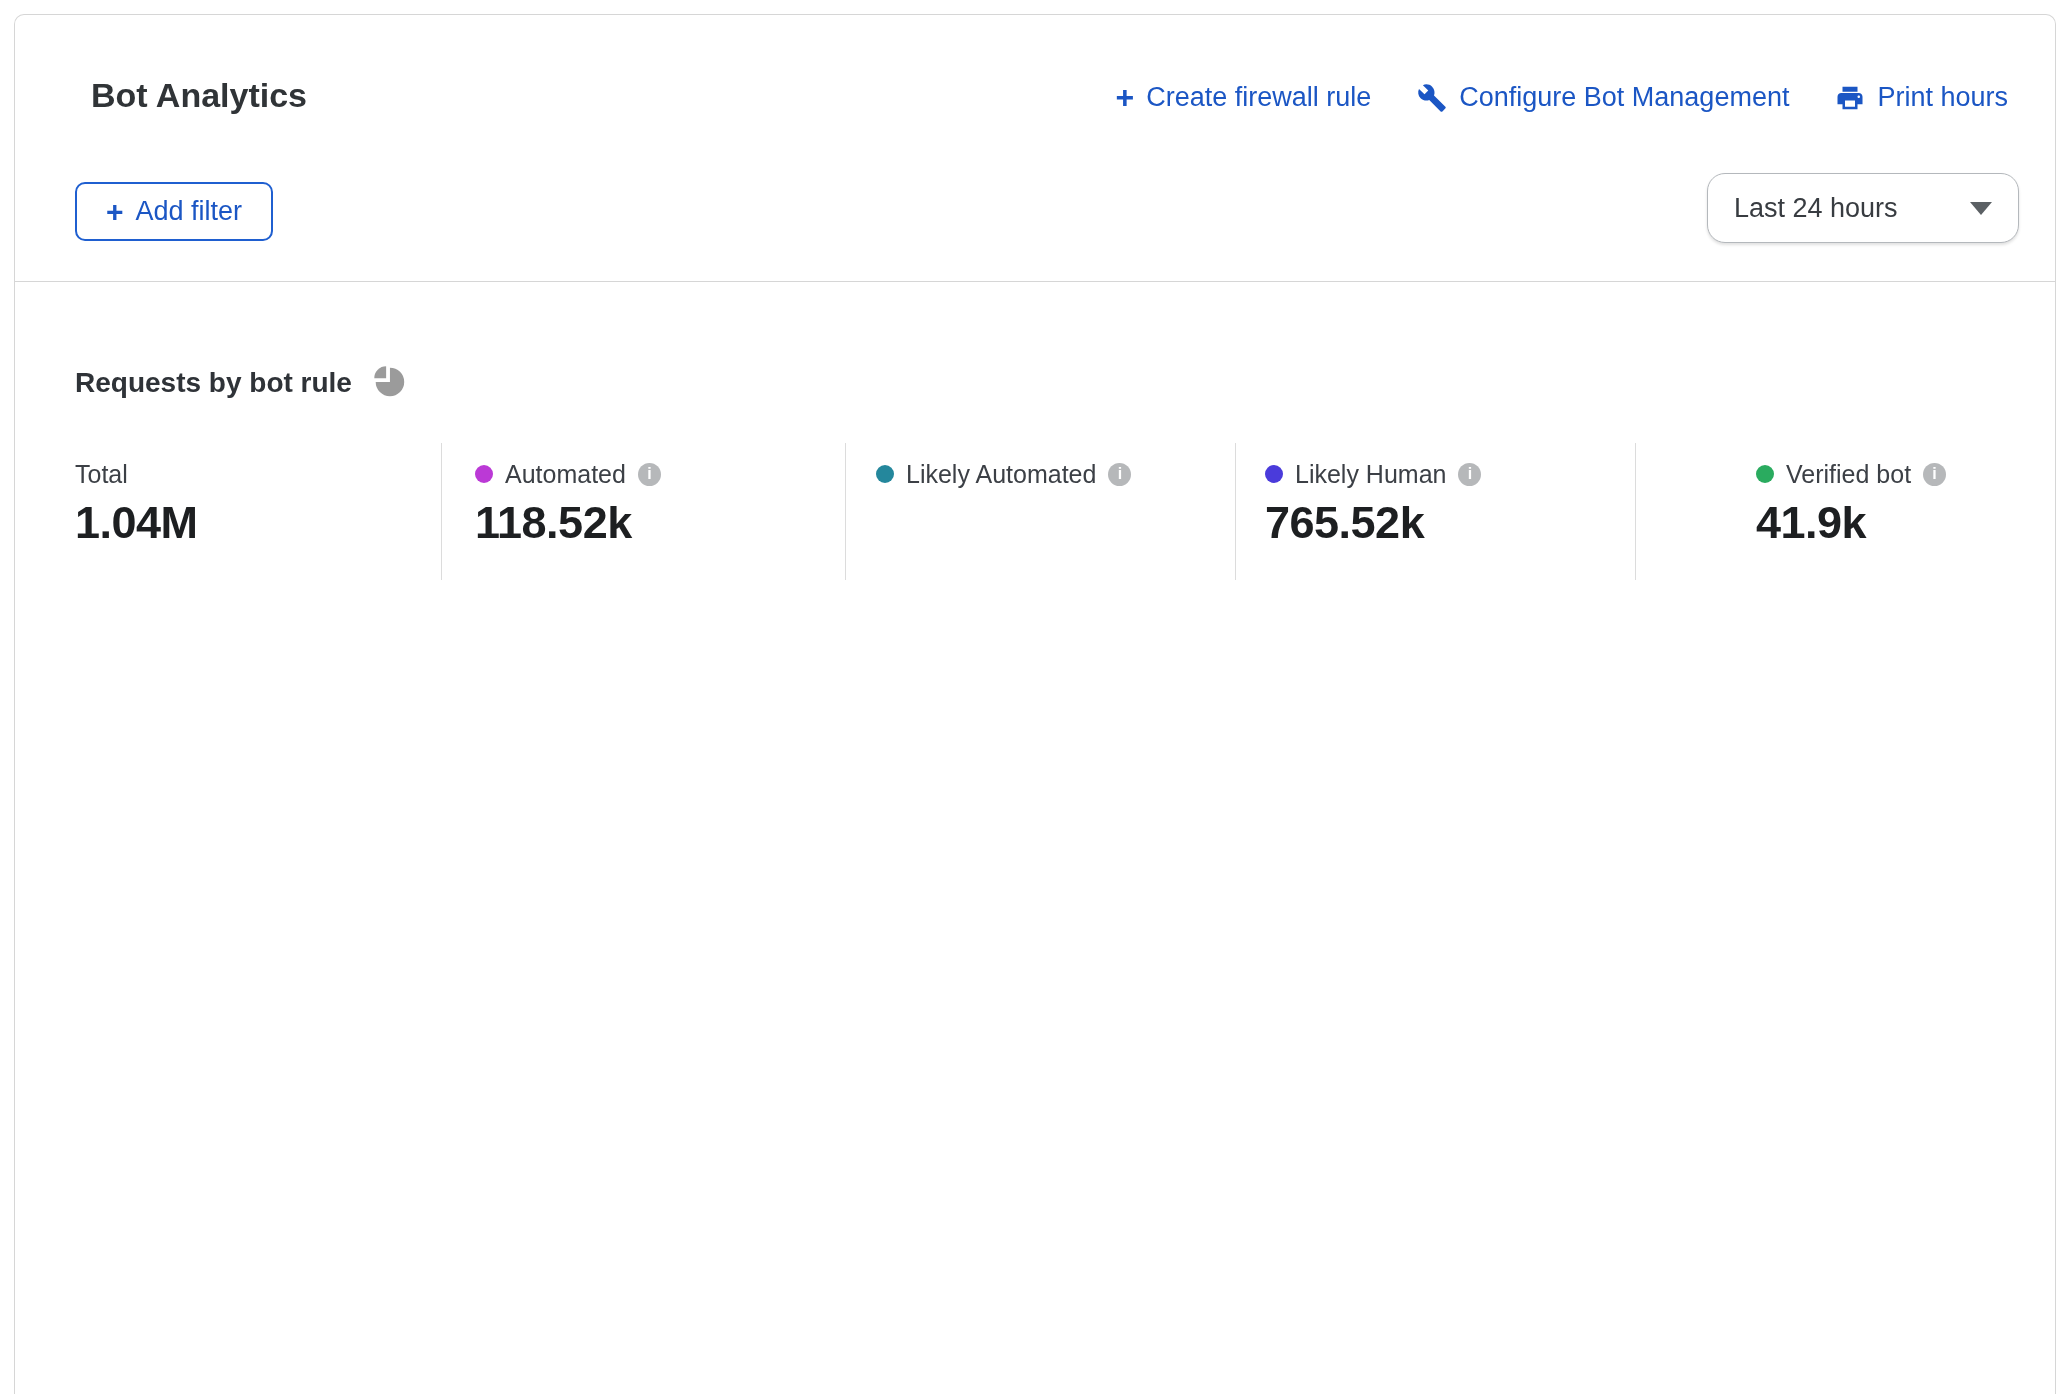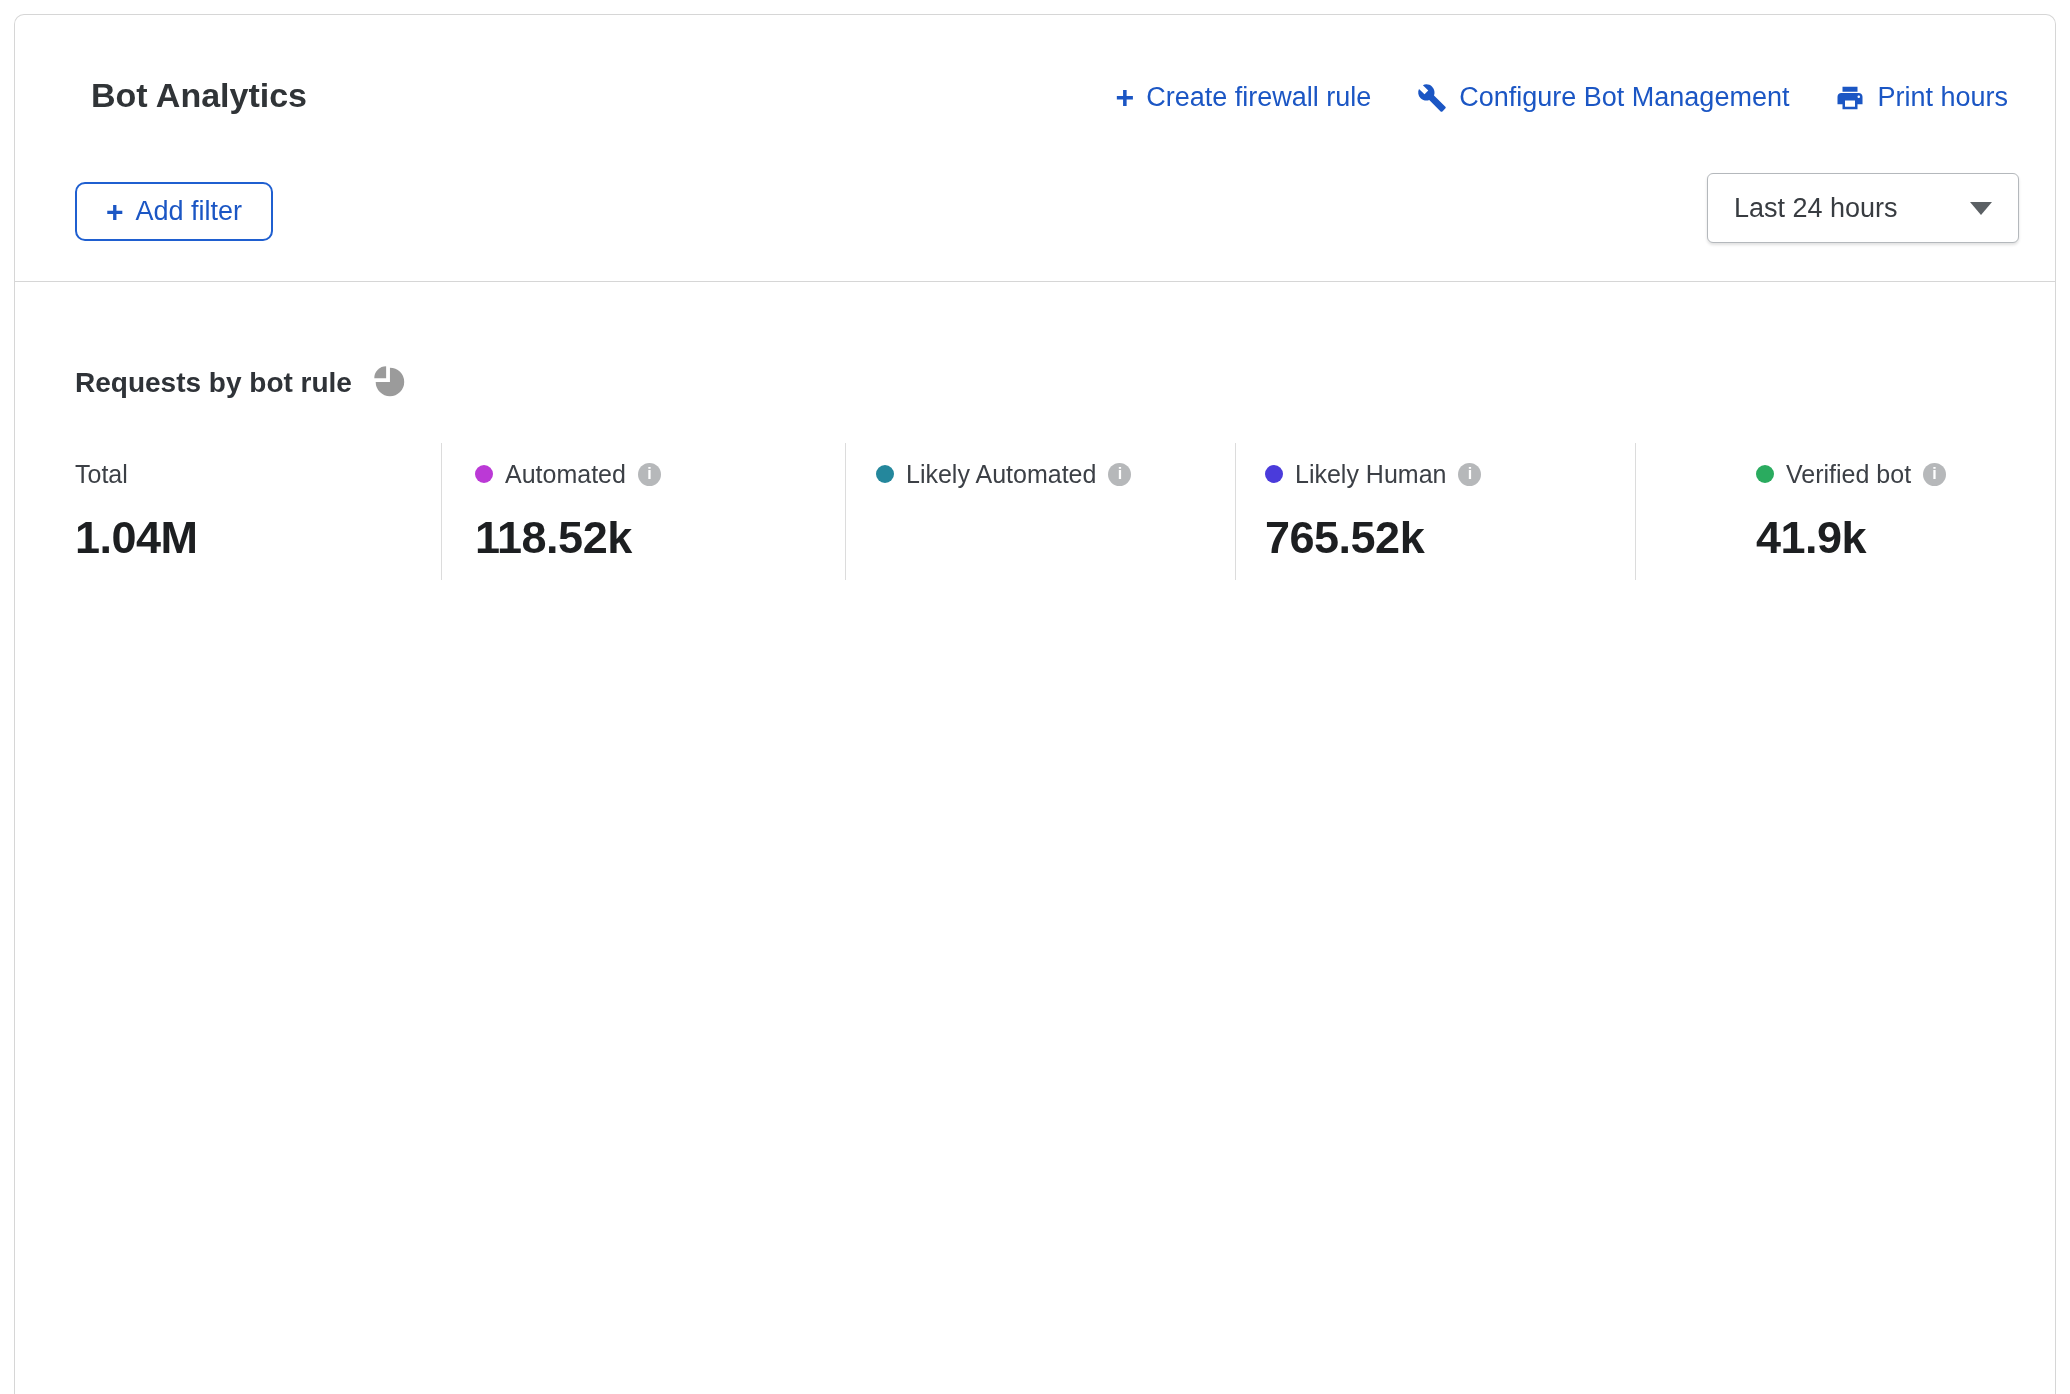--- a/index.html
+++ b/index.html
@@ -26,21 +26,21 @@
   .action-link svg { display:block; }
   .add-filter-btn {
     position:absolute; left:75px; top:182px; width:198px; height:59px;
     border:2px solid #1f5fd0; border-radius:10px; background:#fff;
     display:flex; align-items:center; justify-content:center; gap:12px;
     color:#1b56c4; font-size:27px; cursor:pointer;
   }
   .add-filter-btn .plus-glyph { font-size:30px; font-weight:700; }
   .time-select {
     position:absolute; left:1707px; top:173px; width:312px; height:70px;
-    border:1px solid #b4b8bc; border-radius:6px; background:#fff;
+    border:1px solid #b4b8bc; border-radius:18px; background:#fff;
     box-shadow:0 2px 3px rgba(0,0,0,0.12);
     display:flex; align-items:center; justify-content:space-between;
     padding:0 26px; font-size:27px; color:#383c41; cursor:pointer;
   }
   .caret-down {
     width:0; height:0; border-left:11px solid transparent; border-right:11px solid transparent;
     border-top:13px solid #5b6064;
   }
   .header-divider {
     position:absolute; left:15px; top:281px; width:2040px; height:1px; background:#d6d6d6;
@@ -52,21 +52,21 @@
   
   .stat-block { position:absolute; top:458px; }
   .stat-legend-row { display:flex; align-items:center; gap:12px; height:32px; }
   .legend-dot { width:18px; height:18px; border-radius:50%; flex:none; }
   .stat-label { font-size:25px; color:#3c4046; white-space:nowrap; }
   .info-icon {
     width:23px; height:23px; border-radius:50%; background:#b6b8ba; flex:none;
     display:flex; align-items:center; justify-content:center;
     color:#fff; font-size:16px; font-weight:700; font-style:normal;
   }
-  .stat-value { margin-top:22px; font-size:45px; font-weight:700; color:#1d1f21; letter-spacing:-0.5px; }
+  .stat-value { margin-top:7px; font-size:45px; font-weight:700; color:#1d1f21; letter-spacing:-0.5px; }
   .stat-divider { position:absolute; top:443px; width:1px; height:137px; background:#dcdcdc; }
   svg text { font-family:"Liberation Sans", sans-serif; }
 </style>
 </head>
 <body>
 
 <div class="page">
 
   <svg id="chart-svg" width="2070" height="1394" viewBox="0 0 2070 1394" style="position:absolute;left:0;top:0;">
       <line x1="195" x2="1930" y1="1220.875" y2="1220.875" stroke="#e7e7e7" stroke-width="1.5"></line>

